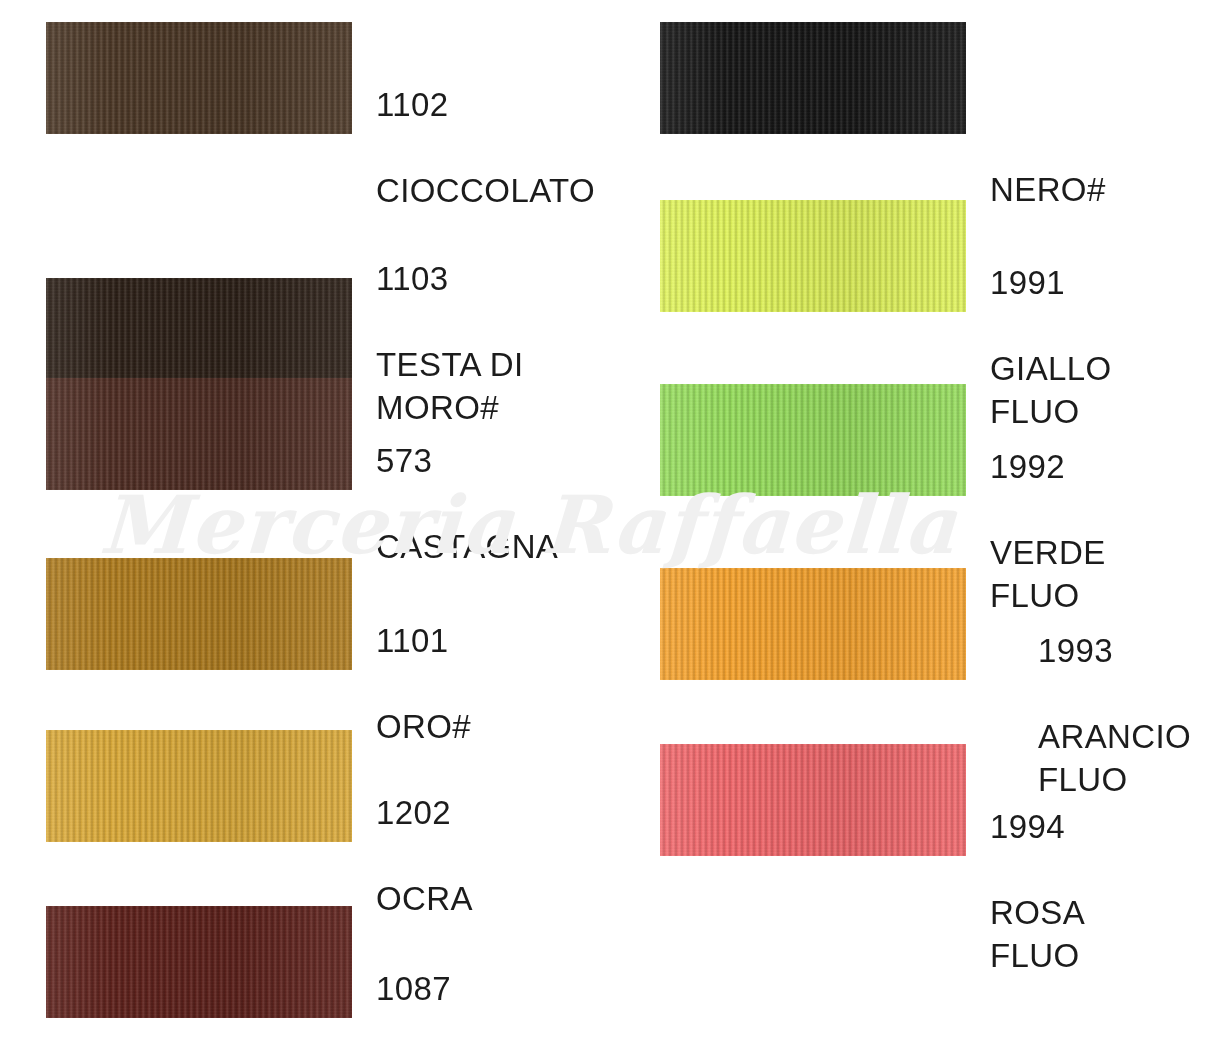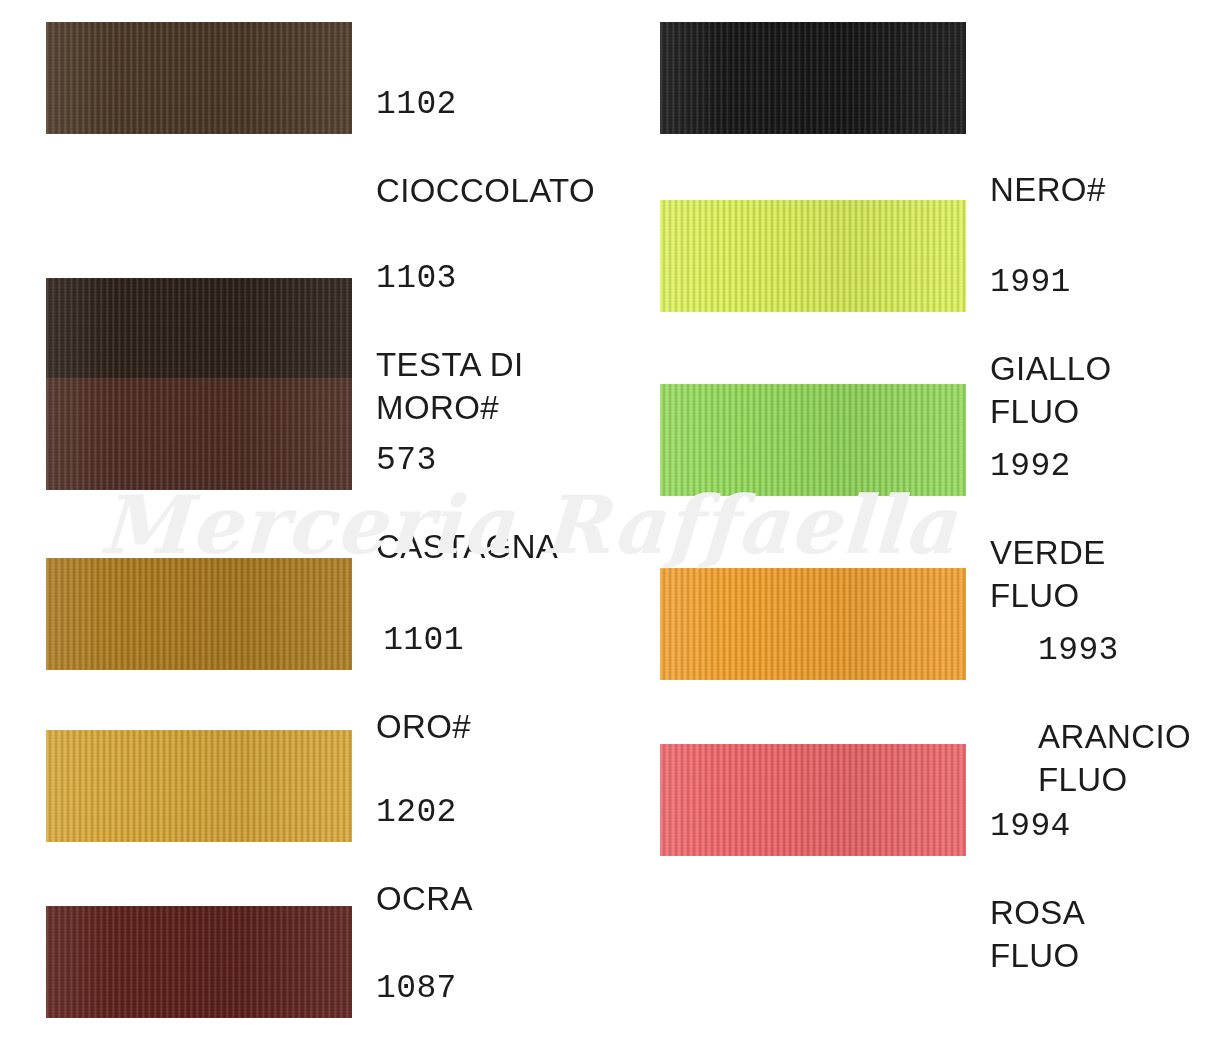--- a/index.html
+++ b/index.html
@@ -100,21 +100,21 @@
     margin-left: 24px;
     padding-top: 18px;
     font-size: 33px;
     line-height: 43px;
     color: #1c1c1c;
     letter-spacing: 0.4px;
     font-weight: 400;
     white-space: pre-line;
     font-family: "Liberation Sans", sans-serif;
   }
-  .label .code { display: block; font-family: Liberation Mono, monospace; }
+  .label .code { display: block; }
   .label .name { display: block; }
 </style>
 </head>
 <body>
 
 <div id="chart">
 
   <div class="watermark">
     <span class="watermark-text" style="color: rgb(240, 240, 240);">Merceria Raffaella</span>
   </div>
@@ -148,21 +148,21 @@
       <div class="swatch" style="background-color: rgb(77, 42, 32);">
         <div class="ribs"></div>
         <div class="sheen"></div>
       </div>
       <div class="label">
         <span class="code">573</span>
         <span class="name">CASTAGNA</span>
       </div>
     </div>
 
-    <div class="swatch-row" style="top: 558px; text-align: center;">
+    <div class="swatch-row" style="top: 558px;">
       <div class="swatch" style="background-color: rgb(176, 124, 28);">
         <div class="ribs"></div>
         <div class="sheen"></div>
       </div>
       <div class="label">
         <span class="code">1101</span>
         <span class="name">ORO#</span>
       </div>
     </div>
 

